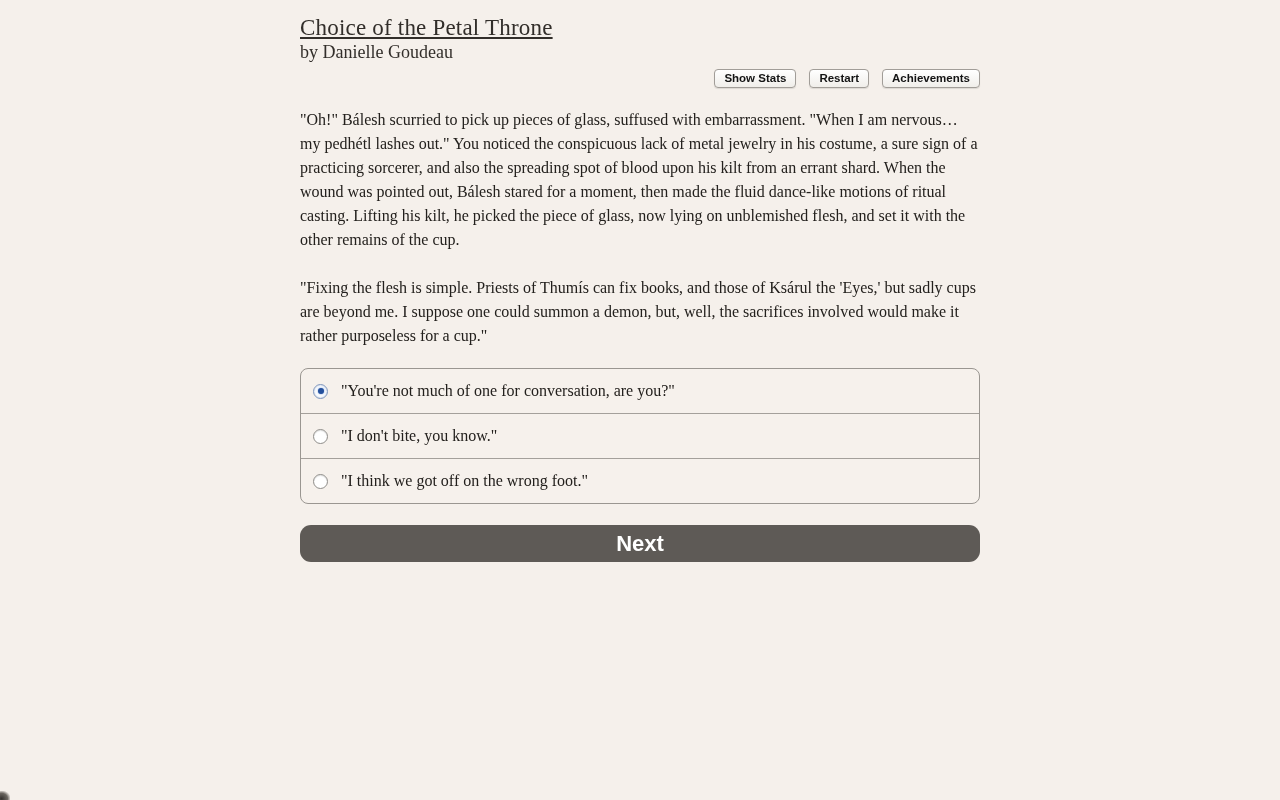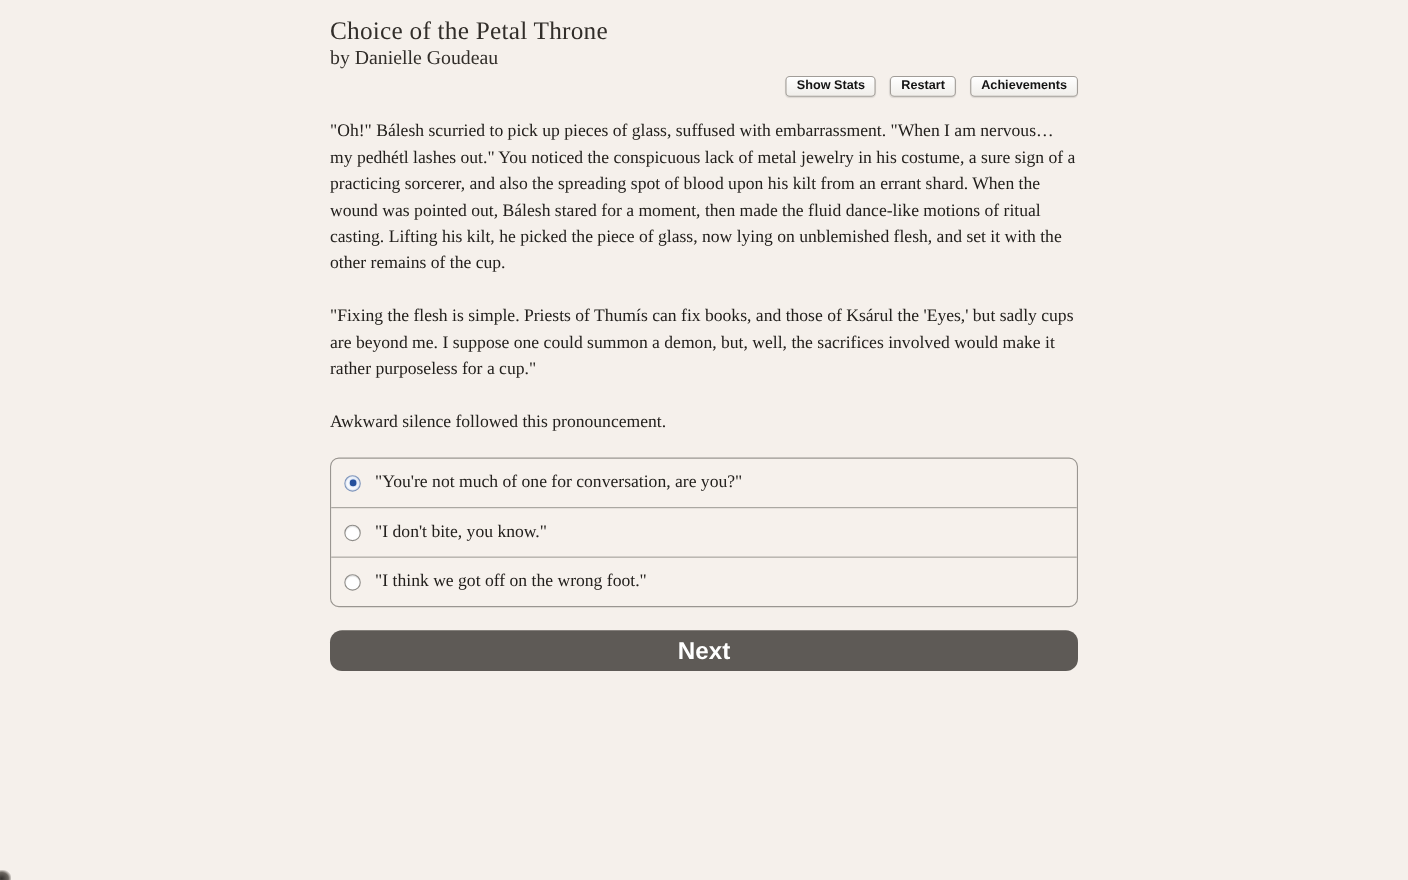--- a/index.html
+++ b/index.html
@@ -18,20 +18,21 @@
     margin: 0 auto;
     padding-top: 14px;
   }
   .title {
     font-size: 23px;
     line-height: 27px;
     font-weight: normal;
     margin: 0;
     color: #322e2a;
     letter-spacing: 0.2px;
+    text-decoration: underline;
   }
   .author {
     font-size: 18px;
     line-height: 21px;
     margin-top: 1px;
     color: #322e2a;
   }
   .toolbar {
     margin-top: 6px;
     display: flex;
@@ -132,21 +133,20 @@
     <div class="author">by Danielle Goudeau</div>
 
     <div class="toolbar">
       <button type="button">Show Stats</button>
       <button type="button">Restart</button>
       <button type="button">Achievements</button>
     </div>
 
     <p class="para">"Oh!" Bálesh scurried to pick up pieces of glass, suffused with embarrassment. "When I am nervous…my pedhétl lashes out." You noticed the conspicuous lack of metal jewelry in his costume, a sure sign of a practicing sorcerer, and also the spreading spot of blood upon his kilt from an errant shard. When the wound was pointed out, Bálesh stared for a moment, then made the fluid dance-like motions of ritual casting. Lifting his kilt, he picked the piece of glass, now lying on unblemished flesh, and set it with the other remains of the cup.</p>
     <p class="para">"Fixing the flesh is simple. Priests of Thumís can fix books, and those of Ksárul the 'Eyes,' but sadly cups are beyond me. I suppose one could summon a demon, but, well, the sacrifices involved would make it rather purposeless for a cup."</p>
-    <p class="para">Awkward silence followed this pronouncement.</p>
 
     <div class="choices">
       <div class="choice-row">
         <span class="radio selected"></span>
         <span class="choice-label">"You're not much of one for conversation, are you?"</span>
       </div>
       <div class="choice-row">
         <span class="radio"></span>
         <span class="choice-label">"I don't bite, you know."</span>
       </div>

